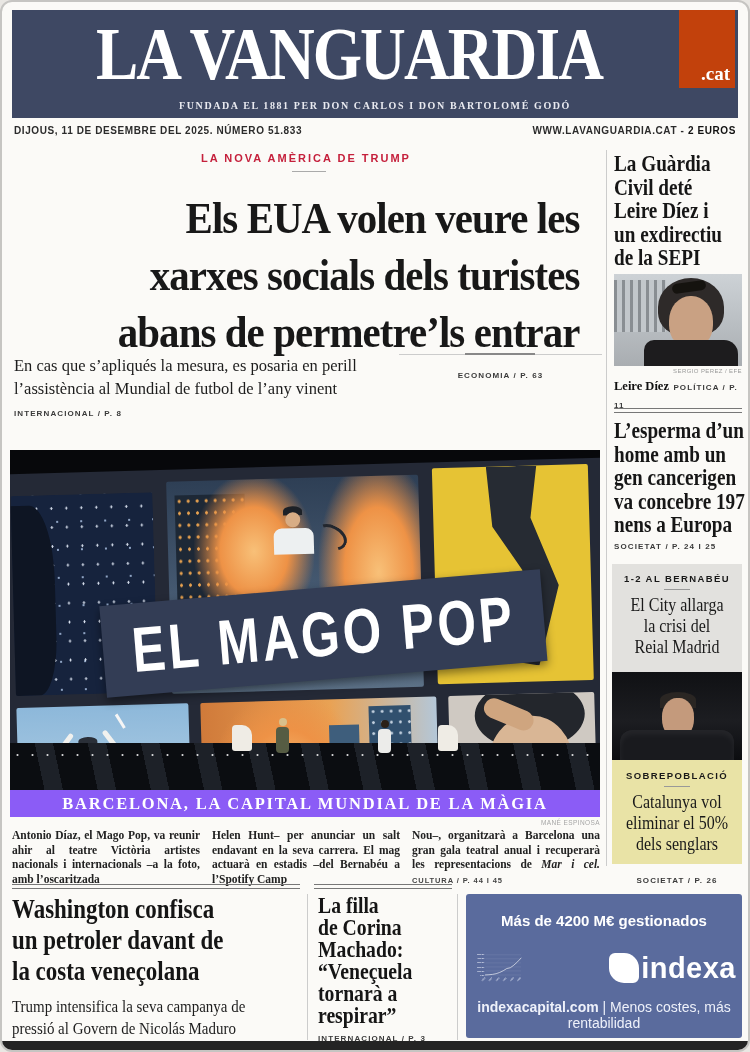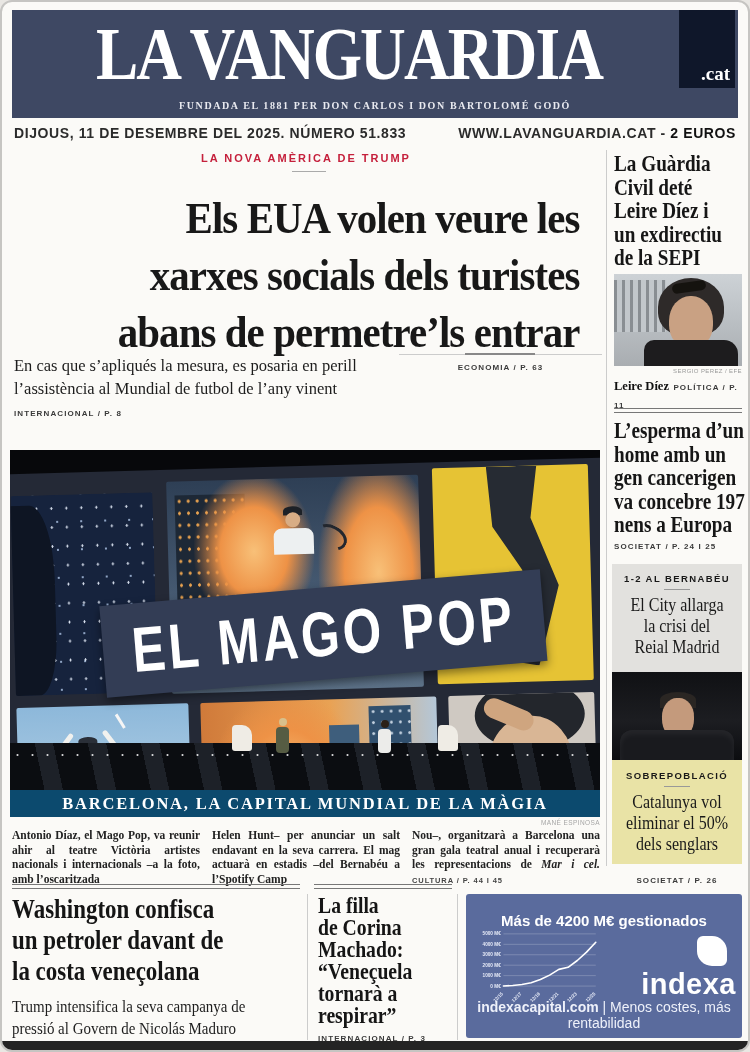--- a/index.html
+++ b/index.html
@@ -3,27 +3,27 @@
 <meta charset="utf-8">
 <style>
   html,body{margin:0;padding:0;background:#e9e7e3;font-family:"Liberation Sans",sans-serif;}
   .page{position:relative;width:750px;height:1052px;background:#fbfaf7;border:2px solid #c6c5c2;border-radius:12px;overflow:hidden;margin:0 auto;box-sizing:border-box;}
 
   
   .masthead{position:absolute;left:10px;right:10px;top:8px;height:108px;background:#3e4863;}
   .mast-title{position:absolute;left:14px;right:66px;top:2px;text-align:center;color:#fff;
     font-family:"Liberation Serif",serif;font-weight:700;font-size:66px;letter-spacing:-2px;
     transform:scale(.96,1.12);transform-origin:center top;white-space:nowrap;}
-  .cat-box{position:absolute;right:3px;top:0;width:56px;height:78px;background:#0f172a;}
+  .cat-box{position:absolute;right:3px;top:0;width:56px;height:78px;background:#c2410c;}
   .cat-box span{position:absolute;right:5px;bottom:3px;color:#fff;font-family:"Liberation Serif",serif;font-weight:700;font-size:19px;}
   .founded{position:absolute;left:0;right:0;bottom:7px;text-align:center;color:#e9eaf0;
     font-family:"Liberation Serif",serif;font-size:10px;letter-spacing:1.6px;font-weight:700;}
 
   .dateline{position:absolute;left:12px;right:12px;top:123px;display:flex;justify-content:space-between;
-    font-size:14px;font-weight:700;letter-spacing:.6px;color:#2b2b2b;}
+    font-size:10px;font-weight:700;letter-spacing:.6px;color:#2b2b2b;}
   .dateline .price{color:#111;}
 
   
   .lbl{font-size:8px;font-weight:700;letter-spacing:1.1px;color:#3a3a3a;font-family:"Liberation Sans",sans-serif;}
   .hline{white-space:nowrap;}
   .sx93{transform:scaleX(.93);} .sx88{transform:scaleX(.88);} .sx85{transform:scaleX(.85);}
   .sx82{transform:scaleX(.82);} .sx80{transform:scaleX(.80);}
   .oc{transform-origin:center top;} .ol{transform-origin:left top;}
   .dbl{height:3px;border-top:1px solid #777;border-bottom:1px solid #777;}
   .vdiv{position:absolute;width:1px;background:#ccc;}
@@ -36,21 +36,21 @@
   .lead-h .hline{font-family:"Liberation Serif",serif;font-weight:700;font-size:44px;line-height:57px;letter-spacing:-1px;}
   .lead-deck{position:absolute;left:12px;top:352px;width:392px;color:#1d1d1d;
     font-family:"Liberation Serif",serif;font-size:16.5px;line-height:23px;}
   .lead-ref{position:absolute;left:12px;top:407px;}
 
   .econ{position:absolute;left:397px;top:352px;width:203px;text-align:center;}
   .econ .rule-light{height:1px;background:#ccc;position:relative;}
   .econ .rule-dark{position:absolute;left:66px;top:-1px;width:70px;height:2px;background:#888;}
   .econ-h{margin-top:11px;color:#121212;}
   .econ-h .hline{font-family:"Liberation Serif",serif;font-weight:700;font-size:15px;line-height:18px;}
-  .econ .lbl{display:block;margin-top:8px;}
+  .econ .lbl{display:block;margin-top:16px;}
 
   
   .vdiv-main{left:604px;top:148px;height:716px;}
   .rc{position:absolute;left:612px;width:128px;}
   .rc-h .hline{font-family:"Liberation Serif",serif;font-weight:700;font-size:24px;line-height:23.5px;color:#161616;}
   .s1{top:150px;} .s1-photo{position:absolute;left:612px;top:272px;width:128px;height:92px;overflow:hidden;background:linear-gradient(180deg,#cdd2d6 0%,#b7bcc0 60%,#a9adb1 100%);}
   .s1-photo .bldg{position:absolute;left:0;top:6px;width:52px;height:52px;background:
      repeating-linear-gradient(90deg,rgba(90,95,100,.55) 0 3px,transparent 3px 8px),#c2c7cb;}
   .s1-photo .hair{position:absolute;left:44px;top:4px;width:66px;height:58px;border-radius:50% 50% 40% 40%;background:#2e2a29;}
   .s1-photo .glasses{position:absolute;left:58px;top:8px;width:34px;height:10px;border-radius:5px;background:#15130f;transform:rotate(-8deg);}
@@ -121,21 +121,21 @@
     background:repeating-linear-gradient(78deg,#0b0d11 0 34px,#1d2128 34px 52px);}
   .stage .dots{position:absolute;left:0;right:0;top:8px;height:8px;
     background:radial-gradient(circle,rgba(240,240,240,.85) .8px,transparent 1.3px);background-size:15px 8px;}
   .chair{position:absolute;width:20px;height:26px;border-radius:4px 10px 3px 3px;background:#efece5;bottom:40px;}
   .ch1{left:222px;} .ch2{left:428px;}
   .fig{position:absolute;bottom:38px;}
   .fig .head{width:8px;height:8px;border-radius:50%;margin:0 auto 1px;}
   .fig .bod{width:13px;height:26px;border-radius:4px;}
   .fw{left:266px;} .fw .head{background:#d8c08c;} .fw .bod{background:#565c43;}
   .fm{left:368px;} .fm .head{background:#2b2118;} .fm .bod{background:#ececea;height:24px;}
-  .blue-band{position:absolute;left:0;right:0;bottom:0;height:27px;background:#0c4a6e;display:flex;align-items:center;justify-content:center;}
+  .blue-band{position:absolute;left:0;right:0;bottom:0;height:27px;background:#8b5cf6;display:flex;align-items:center;justify-content:center;}
   .blue-band span{color:#fff;font-family:"Liberation Serif",serif;font-weight:700;font-size:16.5px;letter-spacing:1.8px;white-space:nowrap;}
   .ph-credit{position:absolute;left:8px;top:817px;width:590px;text-align:right;font-size:6.5px;color:#a6a6a6;letter-spacing:.4px;}
   .captions{position:absolute;left:10px;top:826px;width:588px;display:flex;gap:12px;}
   .cap-col{flex:1;font-family:"Liberation Serif",serif;font-weight:700;font-size:11.5px;line-height:14.5px;
     color:#222;text-align:justify;}
   .cap-col .it{font-style:italic;}
   .cap-col .lbl{font-size:7.5px;letter-spacing:.9px;color:#444;}
 
   
   .brule1{position:absolute;left:10px;top:882px;width:288px;}
@@ -148,21 +148,21 @@
   .filla{position:absolute;left:316px;top:892px;width:132px;}
   .filla-h .hline{font-family:"Liberation Serif",serif;font-weight:700;font-size:24px;line-height:22px;color:#151515;}
   .filla .lbl{display:block;margin-top:8px;}
   .vdiv-b2{left:455px;top:892px;height:146px;}
 
   
   .ad{position:absolute;left:464px;top:892px;width:276px;height:144px;background:#5a6b9d;border-radius:3px;overflow:hidden;}
   .ad-title{margin-top:18px;text-align:center;color:#fff;font-size:15px;font-weight:700;}
   .ad-body{position:absolute;left:8px;right:6px;top:30px;bottom:26px;display:flex;}
   .ad-chart{width:168px;height:100%;}
-  .ad-logo{flex:1;display:flex;flex-direction:column;align-items:center;justify-content:center;gap:2px;margin-left:40px;}
+  .ad-logo{flex:1;display:flex;flex-direction:row;align-items:center;justify-content:center;gap:2px;margin-left:40px;}
   .ad-mark{width:30px;height:30px;background:#fff;border-radius:6px 15px 6px 15px;margin-left:46px;}
   .ad-word{color:#fff;font-weight:700;font-size:29px;letter-spacing:.5px;}
   .ad-footer{position:absolute;left:0;right:0;bottom:7px;text-align:center;color:#eef1fa;font-size:14px;}
   .ad-footer .b{font-weight:700;}
   .bottom-bar{position:absolute;left:0;right:0;bottom:0;height:9px;background:#242424;}
 </style>
 </head>
 <body>
 
 <div class="page">

